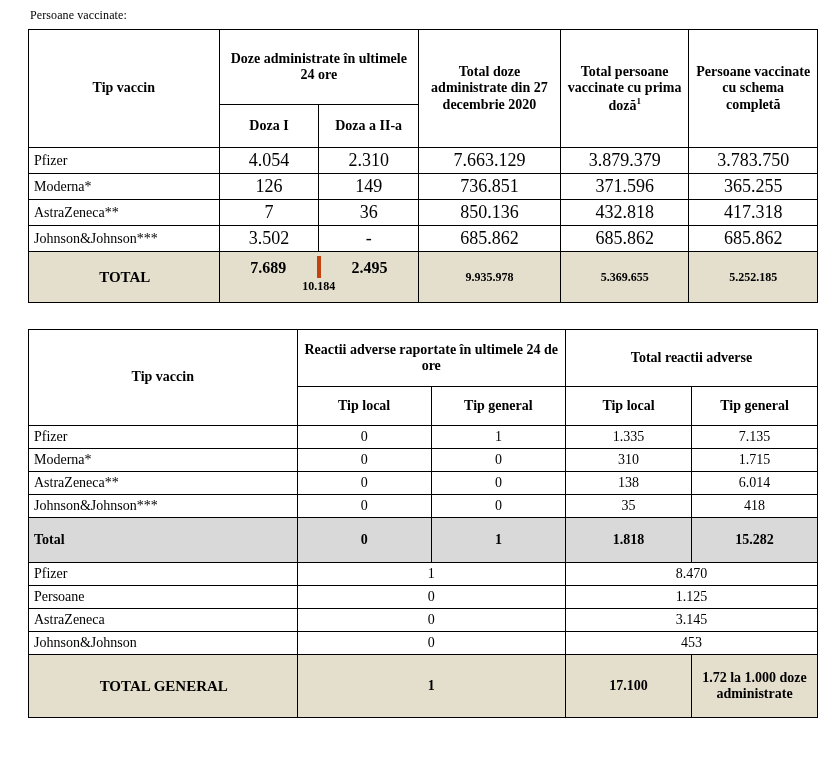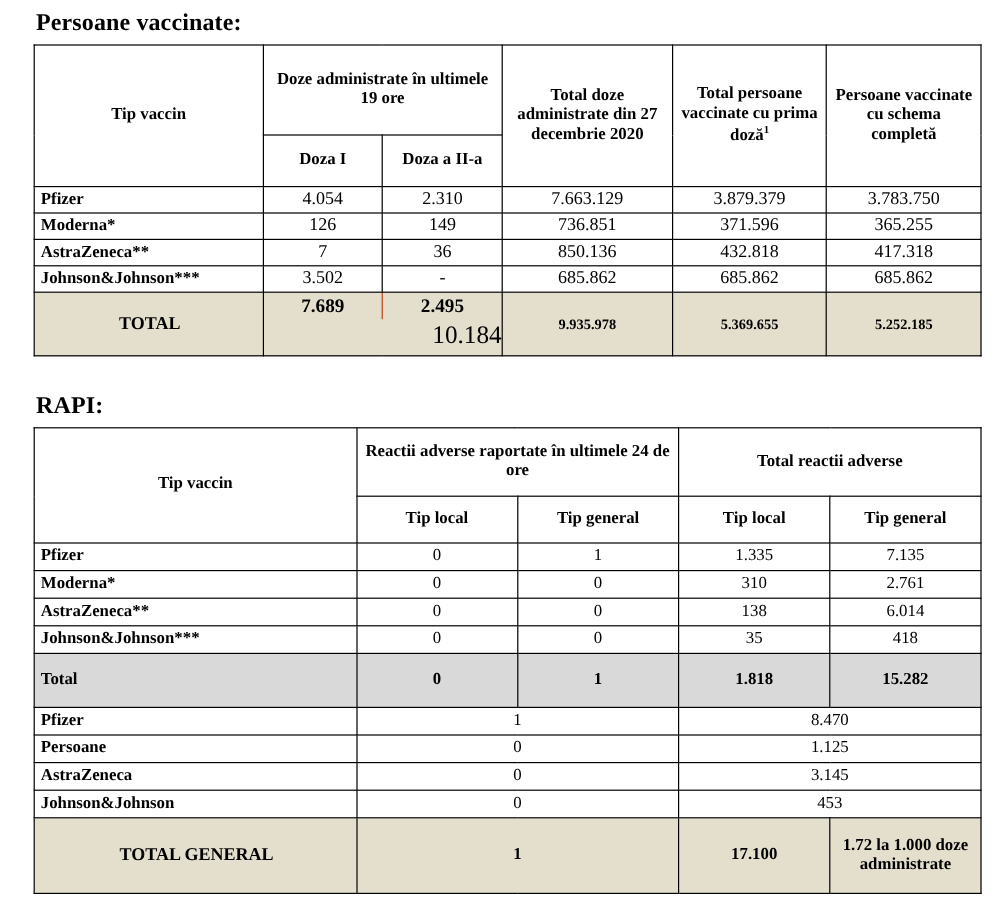--- a/index.html
+++ b/index.html
@@ -14,22 +14,22 @@
     color: #000000;
     position: relative;
     overflow: hidden;
   }
   .page {
     padding: 4px 22px 0 28px;
     box-sizing: border-box;
     width: 840px;
   }
   .section-title {
-    font-weight: bold;
-    font-size: 20px;
+    font-weight: normal;
+    font-size: 12px;
     margin: 4px 0 6px 2px;
     letter-spacing: 0.1px;
   }
   table {
     border-collapse: collapse;
     table-layout: fixed;
     width: 100%;
   }
   td, th {
     border: 1px solid #000000;
@@ -37,30 +37,30 @@
     vertical-align: middle;
     font-size: 14px;
   }
   .hdr {
     font-weight: bold;
     text-align: center;
     line-height: 1.15;
     padding: 3px 4px;
   }
   .rowlabel {
-    font-weight: bold;
+    font-weight: normal;
     padding: 2px 3px 2px 5px;
     text-align: left;
     font-size: 14px;
     white-space: nowrap;
   }
   .num {
     text-align: center;
     padding: 2px 4px;
-    font-size: 15px;
+    font-size: 18px;
   }
   .total-row td {
     background: #e4dfcd;
     font-weight: bold;
   }
   .total-row .rowlabel {
     text-align: center;
     font-size: 15px;
   }
   .total-big {
@@ -73,26 +73,26 @@
     display: flex;
   }
   .split-top > div {
     flex: 1;
     text-align: center;
     font-weight: bold;
     font-size: 16px;
     padding: 3px 0 1px 0;
   }
   .split-top > div:first-child {
-    border-right: 1px solid #c2410c;
+    border-right: 4px solid #c2410c;
   }
   .split-bottom {
-    text-align: right;
-    font-weight: normal;
-    font-size: 21px;
+    text-align: center;
+    font-weight: bold;
+    font-size: 12px;
     padding: 1px 0 4px 0;
   }
   .gap {
     height: 26px;
   }
   .grey td {
     background: #d9d9d9;
     font-weight: bold;
   }
   .grey .rowlabel {
@@ -137,21 +137,21 @@
       <col style="width:172px">
       <col style="width:90px">
       <col style="width:90px">
       <col style="width:128px">
       <col style="width:116px">
       <col style="width:116px">
     </colgroup>
     <thead>
       <tr>
         <td class="hdr" rowspan="2" style="height:100px">Tip vaccin</td>
-        <td class="hdr" colspan="2" style="height:68px">Doze administrate în ultimele 19 ore</td>
+        <td class="hdr" colspan="2" style="height:68px">Doze administrate în ultimele 24 ore</td>
         <td class="hdr" rowspan="2">Total doze administrate din 27 decembrie 2020</td>
         <td class="hdr" rowspan="2"><span>Total persoane vaccinate cu prima doză</span><sup>1</sup></td>
         <td class="hdr" rowspan="2">Persoane vaccinate cu schema completă</td>
       </tr>
       <tr>
         <td class="hdr" style="height:36px">Doza I</td>
         <td class="hdr">Doza a II-a</td>
       </tr>
     </thead>
     <tbody>
@@ -198,21 +198,20 @@
         </td>
         <td class="num total-big">9.935.978</td>
         <td class="num total-big">5.369.655</td>
         <td class="num total-big">5.252.185</td>
       </tr>
     </tbody>
   </table>
 
   <div class="gap"></div>
 
-  <div class="section-title">RAPI:</div>
 
   <table class="tbl2">
     <colgroup>
       <col style="width:260px">
       <col style="width:130px">
       <col style="width:130px">
       <col style="width:122px">
       <col style="width:122px">
     </colgroup>
     <thead>
@@ -234,21 +233,21 @@
         <td class="num">0</td>
         <td class="num">1</td>
         <td class="num">1.335</td>
         <td class="num">7.135</td>
       </tr>
       <tr>
         <td class="rowlabel">Moderna*</td>
         <td class="num">0</td>
         <td class="num">0</td>
         <td class="num">310</td>
-        <td class="num">2.761</td>
+        <td class="num">1.715</td>
       </tr>
       <tr>
         <td class="rowlabel">AstraZeneca**</td>
         <td class="num">0</td>
         <td class="num">0</td>
         <td class="num">138</td>
         <td class="num">6.014</td>
       </tr>
       <tr>
         <td class="rowlabel">Johnson&amp;Johnson***</td>

